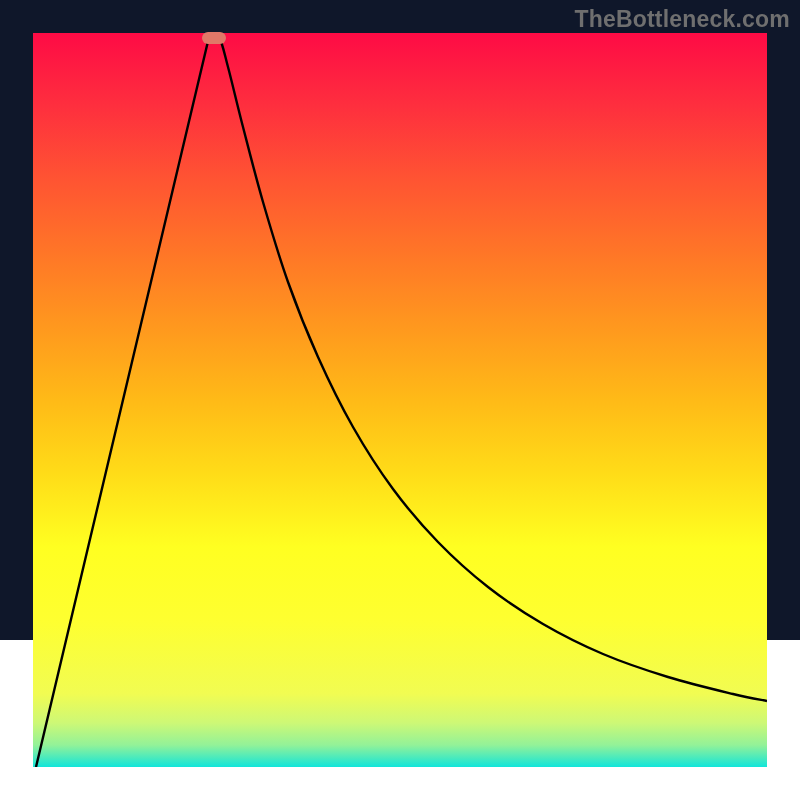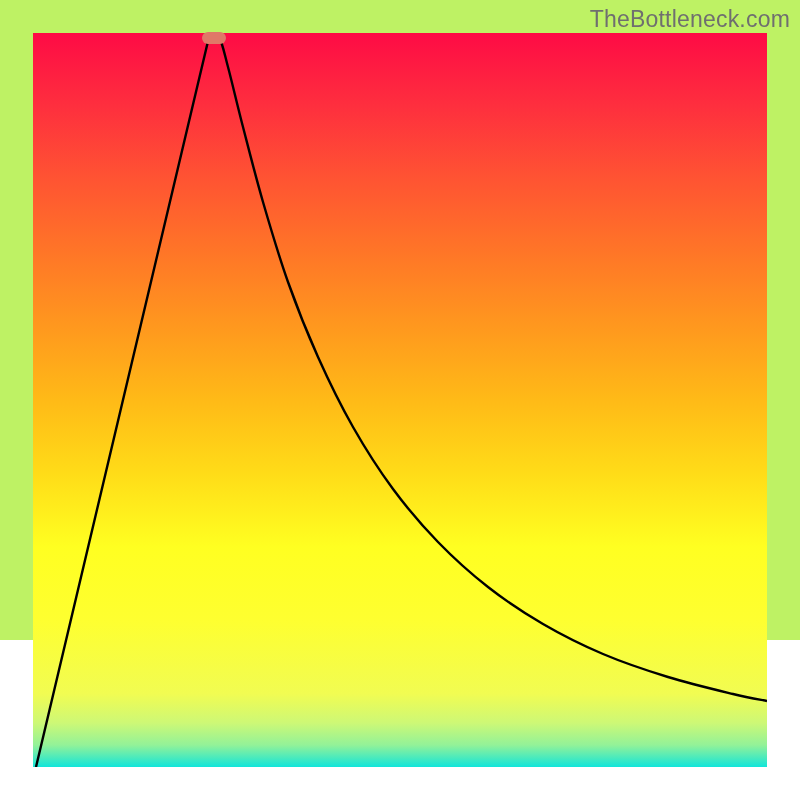--- a/index.html
+++ b/index.html
@@ -1,21 +1,22 @@
 <!DOCTYPE html>
 <html><head>
 <meta charset="utf-8">
 <style>
   * { margin: 0; padding: 0; box-sizing: border-box; }
   html, body { width: 800px; height: 800px; overflow: hidden; background: #fff; }
   .stage {
     position: relative;
     width: 800px;
     height: 640px;
-    background: #bef264;
+    background: #0f172a;
+    font-weight: bold;
   }
   .plot-area {
     position: absolute;
     left: 33px;
     top: 33px;
     width: 734px;
     height: 734px;
     background: linear-gradient(to bottom,
       #fe0b45 0%,
       #fe2f3e 10%,

